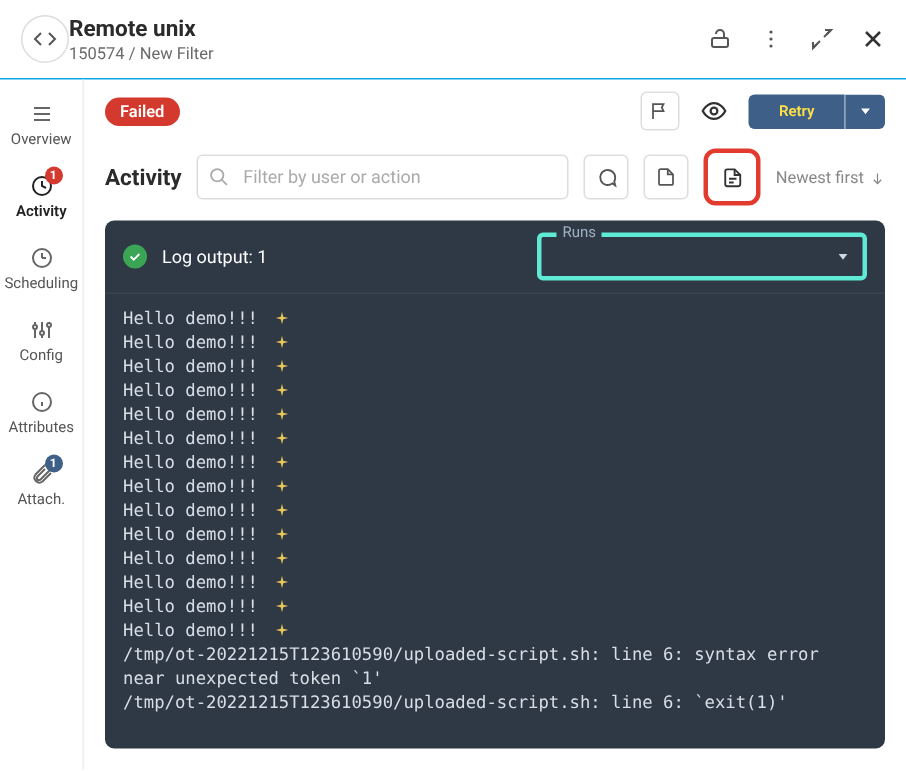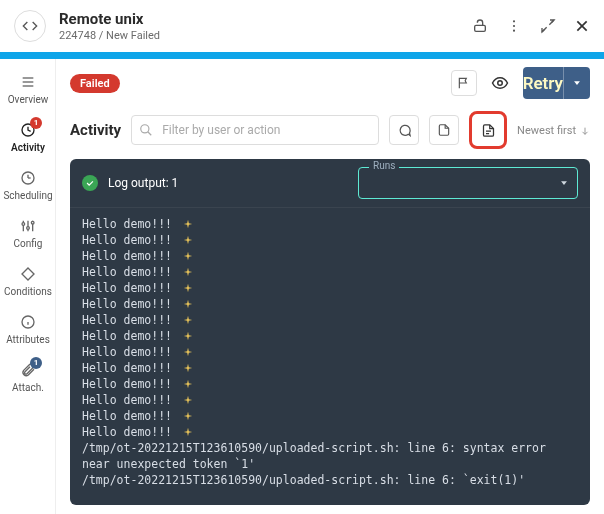--- a/index.html
+++ b/index.html
@@ -1,71 +1,71 @@
 <!DOCTYPE html>
 <html><head>
 <meta charset="utf-8">
 <style>
   *{box-sizing:border-box;margin:0;padding:0;font-family:-apple-system,BlinkMacSystemFont,"Segoe UI",Roboto,Arial,sans-serif}
   body{width:604px;height:514px;overflow:hidden;background:#fff;color:#2b2b2b;font-size:13px}
-  .topbar{display:flex;align-items:center;gap:13px;padding:10px 14px;border-bottom:7px solid #0ea5e9}
+  .topbar{display:flex;align-items:center;gap:0;padding:10px 14px;border-bottom:1px solid #0ea5e9}
   .code-circle{width:32px;height:32px;border-radius:50%;border:1px solid #ddd;display:flex;align-items:center;justify-content:center}
   .titles{flex:1}
   .title{font-weight:700;font-size:15px}
   .subtitle{font-size:11px;color:#6b6b6b;margin-top:1px}
   .tb-icons{display:flex;align-items:center;gap:18px;color:#444}
   .tb-icons .ic{width:16px;height:16px;display:flex;align-items:center;justify-content:center}
   .frame{display:flex;height:calc(514px - 54px)}
-  .sidebar{width:56px;border-right:1px solid #eee;display:flex;flex-direction:column;align-items:flex-start;padding-top:6px}
+  .sidebar{width:56px;border-right:1px solid #eee;display:flex;flex-direction:column;align-items:center;padding-top:6px}
   .sitem{position:relative;width:56px;height:48px;display:flex;flex-direction:column;align-items:center;justify-content:center;gap:3px;color:#555;font-size:10px;cursor:pointer}
   .sitem.active{color:#222;font-weight:600}
   .sitem .sicon{width:18px;height:18px;display:flex;align-items:center;justify-content:center}
   .badge{position:absolute;top:4px;left:30px;background:#d4392e;color:#fff;border-radius:50%;width:12px;height:12px;font-size:8px;line-height:12px;text-align:center;font-weight:700}
   .main{flex:1;display:flex;flex-direction:column;padding:8px 14px 14px 14px;overflow:hidden}
   .statusrow{display:flex;align-items:center;gap:10px;margin-bottom:12px}
   .pill{background:#d4392e;color:#fff;border-radius:999px;padding:3px 10px;font-size:11px;font-weight:600}
   .flex1{flex:1}
   .graybtn{width:26px;height:26px;border:1px solid #ddd;border-radius:4px;display:flex;align-items:center;justify-content:center;background:#fff}
   .retry{display:flex}
-  .retry-main{background:#3e5f88;color:#fef9c3;border:none;border-radius:4px 0 0 4px;padding:6px 0;font-weight:600;font-size:17px}
+  .retry-main{background:#3e5f88;color:#fde047;border:none;border-radius:4px 0 0 4px;padding:6px 20px;font-weight:600;font-size:10px}
   .retry-caret{background:#3e5f88;color:#fff;border:none;border-left:1px solid rgba(255,255,255,.3);border-radius:0 4px 4px 0;padding:6px 8px}
   .filterrow{display:flex;align-items:center;gap:10px;margin-bottom:10px}
   .activity-label{font-weight:700;font-size:15px}
   .searchwrap{flex:1;position:relative}
   .searchwrap input{width:100%;border:1px solid #ddd;border-radius:4px;padding:7px 18px 7px 30px;font-size:12px;color:#444}
   .searchwrap input::placeholder{color:#aaa}
   .searchwrap .sicon{position:absolute;left:8px;top:50%;transform:translateY(-50%);color:#aaa}
   .ficon{width:30px;height:30px;border:1px solid #ddd;border-radius:4px;display:flex;align-items:center;justify-content:center;background:#fff}
   .ficon.highlight{border:3px solid #e23b2e;border-radius:8px;width:38px;height:38px}
   .newest{color:#888;font-size:11px;display:flex;align-items:flex-end;gap:4px}
   .console{flex:1;background:#2e3945;border-radius:6px;color:#d8dee6;display:flex;flex-direction:column;overflow:hidden}
   .console-head{display:flex;align-items:center;padding:8px 12px;gap:10px;border-bottom:1px solid rgba(255,255,255,.06)}
   .check{width:16px;height:16px;border-radius:50%;background:#3aa655;display:flex;align-items:center;justify-content:center}
   .loglabel{font-size:12px;font-weight:400;color:#fff}
-  .runs{margin-left:auto;position:relative;border:1px solid #5eead4;border-radius:4px;height:32px;min-width:220px;display:flex;align-items:flex-start;padding:0 24px 0 10px;color:#cfd7df;font-size:12px}
+  .runs{margin-left:auto;position:relative;border:3px solid #5eead4;border-radius:4px;height:32px;min-width:220px;display:flex;align-items:flex-start;padding:0 24px 0 10px;color:#cfd7df;font-size:12px}
   .runs .legend{position:absolute;top:-8px;left:10px;background:#2e3945;padding:0 4px;font-size:10px;color:#9fb0c0}
   .runs .caret{position:absolute;right:8px;top:50%;transform:translateY(-50%)}
   .logbody{flex:1;padding:8px 12px 16px 12px;font-family:ui-monospace,SFMono-Regular,Menlo,Consolas,monospace;font-size:11.5px;line-height:16px;white-space:pre-wrap;overflow-y:auto}
   .spark{display:inline-block;transform:translateY(1px);margin-left:4px}
   svg{display:block}
 </style>
 </head>
 <body>
 
 <div class="topbar">
   <div class="code-circle">
     <svg width="16" height="16" viewBox="0 0 24 24" fill="none" stroke="#555" stroke-width="2">
         <polyline points="16 18 22 12 16 6"></polyline>
         <polyline points="8 6 2 12 8 18"></polyline>
       </svg>
   </div>
   <div class="titles">
     <div class="title">Remote unix</div>
     <div class="subtitle">
-      <span>224748</span><span> / </span><span>New Failed</span>
+      <span>150574</span><span> / </span><span>New Filter</span>
     </div>
   </div>
   <div class="tb-icons">
     <div class="ic">
       <svg width="16" height="16" viewBox="0 0 24 24" fill="none" stroke="#555" stroke-width="2">
           <rect x="4" y="11" width="16" height="9" rx="2"></rect>
           <path d="M16 11V7a4 4 0 0 0-8 0"></path>
         </svg>
     </div>
     <div class="ic">
@@ -130,28 +130,20 @@
           <svg width="16" height="16" viewBox="0 0 24 24" fill="none" stroke="#666" stroke-width="2">
             <line x1="5" y1="4" x2="5" y2="20"></line>
             <line x1="12" y1="4" x2="12" y2="20"></line>
             <line x1="19" y1="4" x2="19" y2="20"></line>
             <circle cx="5" cy="9" r="2" fill="#fff"></circle>
             <circle cx="12" cy="15" r="2" fill="#fff"></circle>
             <circle cx="19" cy="7" r="2" fill="#fff"></circle>
           </svg>
         </div>
       <span>Config</span>
-    </div>
-    <div class="sitem">
-      <div class="sicon">
-          <svg width="16" height="16" viewBox="0 0 24 24" fill="none" stroke="#666" stroke-width="2">
-            <polygon points="12 3 21 12 12 21 3 12 12 3"></polygon>
-          </svg>
-        </div>
-      <span>Conditions</span>
     </div>
     <div class="sitem">
       <div class="sicon">
           <svg width="16" height="16" viewBox="0 0 24 24" fill="none" stroke="#666" stroke-width="2">
             <circle cx="12" cy="12" r="9"></circle>
             <line x1="12" y1="8" x2="12" y2="8"></line>
             <line x1="12" y1="12" x2="12" y2="16"></line>
           </svg>
         </div>
       <span>Attributes</span>

